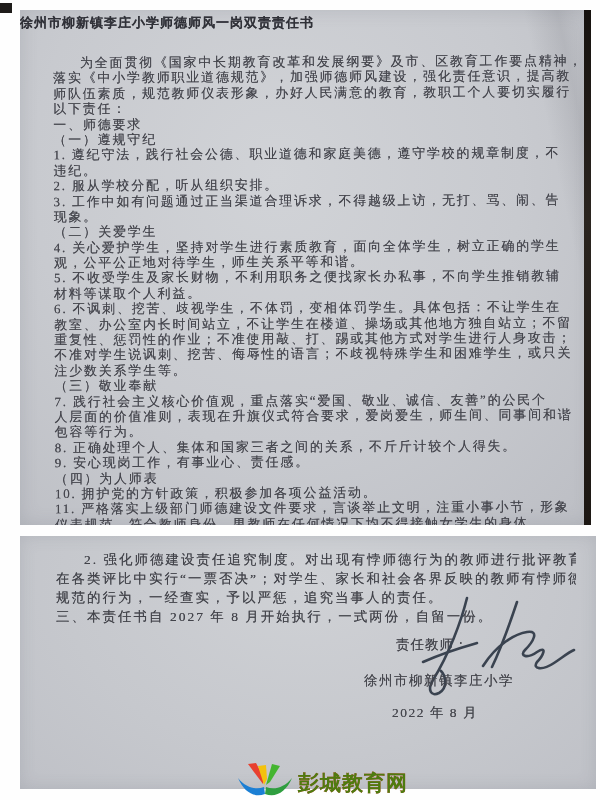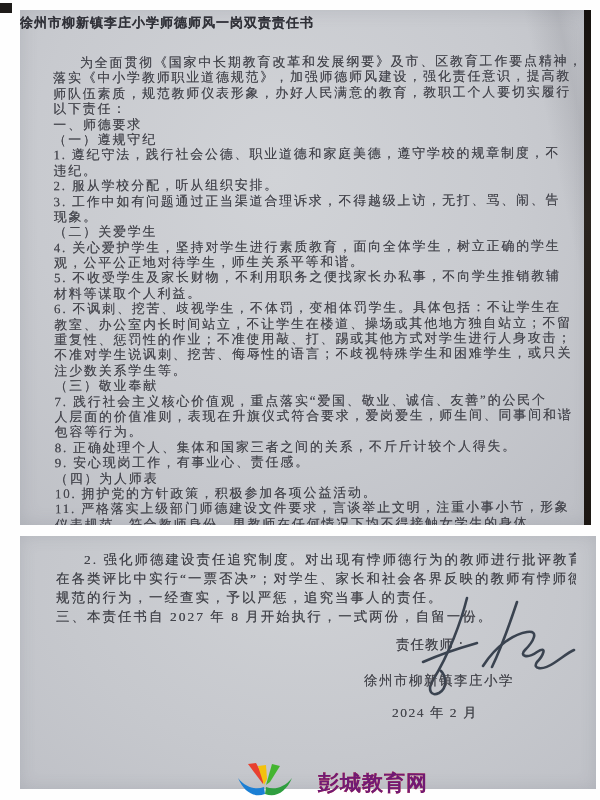--- a/index.html
+++ b/index.html
@@ -71,22 +71,22 @@
   }
   .signature{
     position:absolute;left:395px;top:56px;width:165px;height:120px;
   }
   
   .watermark{
     position:absolute;left:236px;top:762px;height:38px;display:flex;align-items:flex-start;
   }
   .wm-book{width:58px;height:38px;}
   .wm-text{
-    margin-left:24px;margin-top:7px;
-    font-size:21px;font-weight:bold;color:#701a75;letter-spacing:1px;
+    margin-left:4px;margin-top:7px;
+    font-size:21px;font-weight:bold;color:#4d7c0f;letter-spacing:1px;
     font-family:"Liberation Sans","DejaVu Sans",sans-serif;
     white-space:nowrap;
     text-shadow:0 0 0.5px rgba(224,50,43,0.9);
   }
 </style>
 </head>
 <body>
 
 <div class="corner-mark"></div>
 
@@ -139,21 +139,21 @@
   <div class="sig-label">责任教师：</div>
   <svg class="signature" viewBox="0 0 165 120" fill="none" xmlns="http://www.w3.org/2000/svg">
     <g stroke="#3a4350" stroke-width="2.6" stroke-linecap="round" fill="none">
       <path d="M 52 6 C 46 30 34 62 18 88 C 12 98 16 105 24 101 C 33 96 31 84 26 79"></path>
       <path d="M 8 70 C 30 60 48 55 62 51"></path>
       <path d="M 102 10 C 94 34 86 56 77 75"></path>
       <path d="M 68 74 C 82 52 100 42 112 40 C 125 38 118 50 110 58 C 104 64 112 67 122 60 C 133 53 128 64 122 70 C 117 77 127 79 139 71 C 148 65 154 60 159 58"></path>
     </g>
   </svg>
   <div class="school-line">徐州市柳新镇李庄小学</div>
-  <div class="date-line">2024 年 2 月</div>
+  <div class="date-line">2022 年 8 月</div>
 </div>
 
 <div class="watermark">
   <svg class="wm-book" viewBox="0 0 58 38" xmlns="http://www.w3.org/2000/svg">
     <path d="M 27 22 L 12 2 L 20 1 L 28 16 Z" fill="#e8402f"></path>
     <path d="M 28 23 L 22 4 L 30 3 L 31 17 Z" fill="#f4c20d"></path>
     <path d="M 30 23 L 36 2 L 44 4 L 34 20 Z" fill="#44b530"></path>
     <path d="M 2 16 C 10 26 20 28 28 25 L 29 32 C 18 36 8 30 2 16 Z" fill="#1b7fd4"></path>
     <path d="M 56 16 C 48 26 38 28 30 25 L 29 32 C 40 36 50 30 56 16 Z" fill="#2f9e3f"></path>
   </svg>

